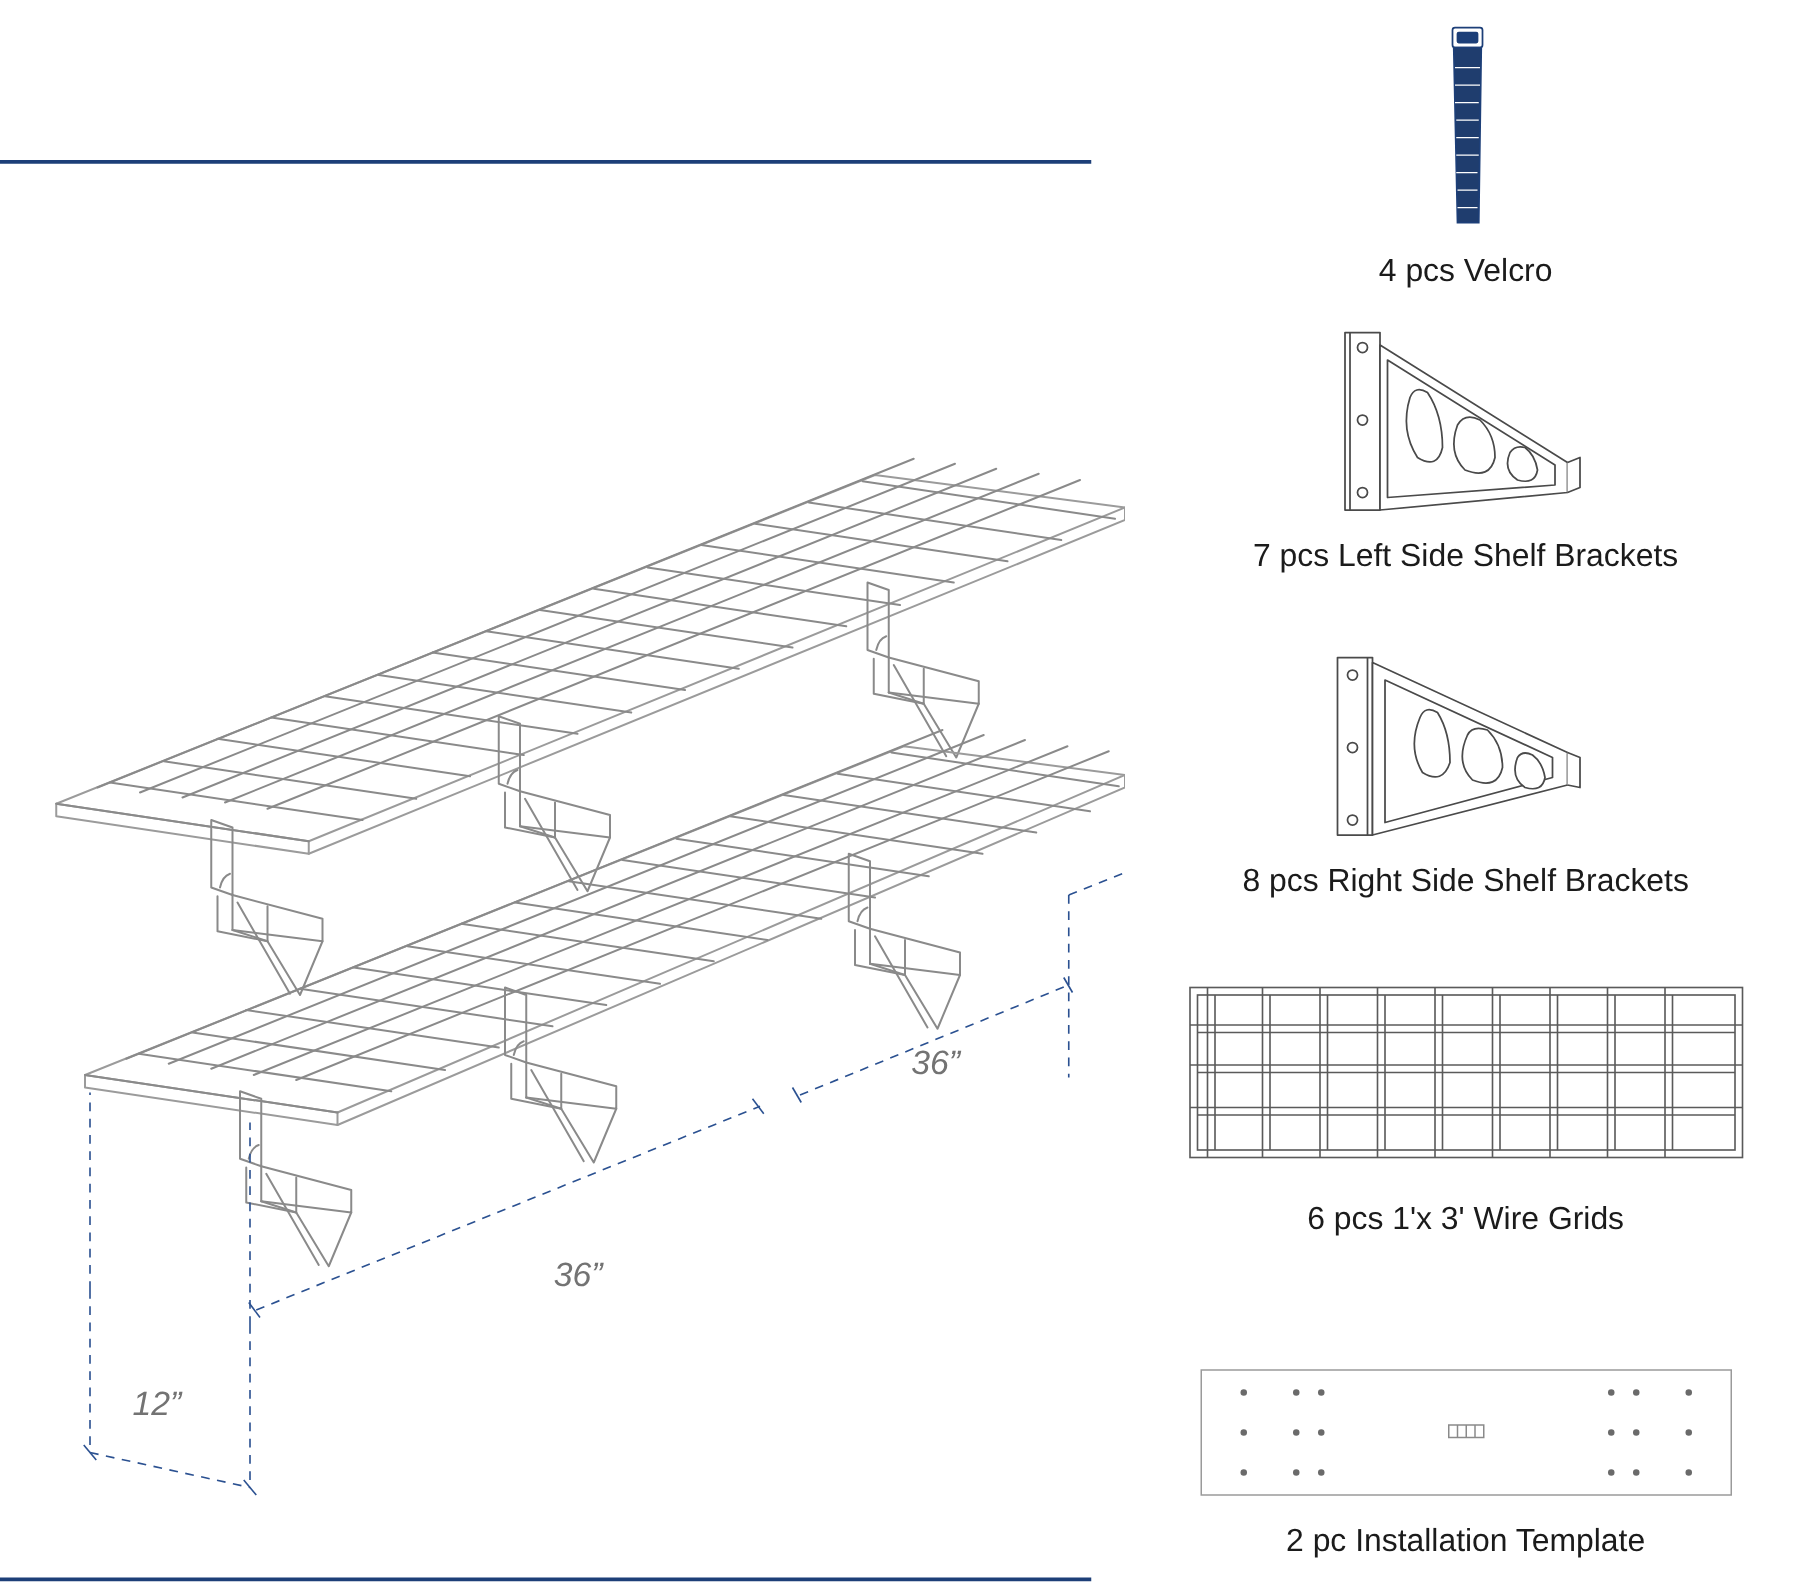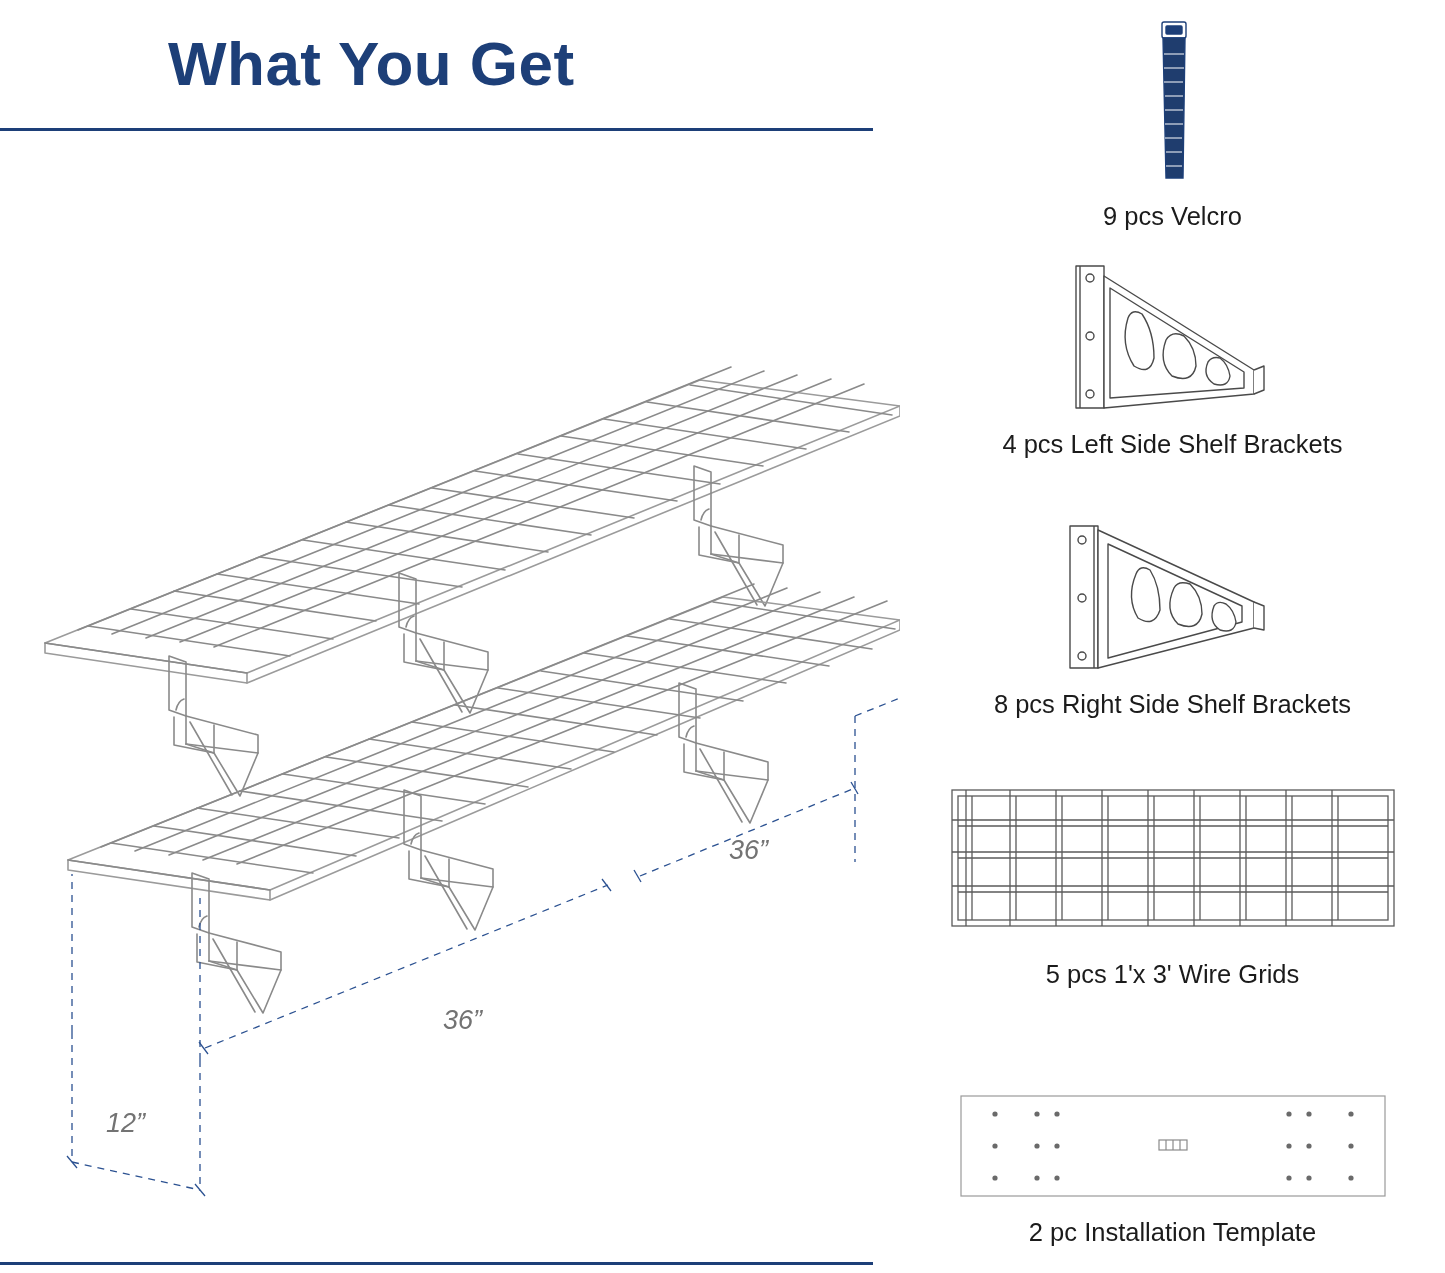--- a/index.html
+++ b/index.html
@@ -109,21 +109,20 @@
   .part-left-br  { top: 258px; }
   .part-right-br { top: 518px; }
   .part-grid     { top: 778px; }
   .part-template { top: 1088px; }
 </style>
 </head>
 <body>
 
 <div class="page">
 
-  <div class="title">What You Get</div>
   <div class="title-rule"></div>
   <div class="footer-rule"></div>
 
   <div class="left-panel">
 
 
     <svg class="left-svg" width="900" height="1090" viewBox="0 0 900 1090">
       <g fill="none" stroke="#8a8a8a" stroke-width="1.6" stroke-linejoin="round" stroke-linecap="round">
 
         <path d="M45 493 L700 230 L900 256 L247 523 Z" stroke="#9b9b9b"></path>
@@ -282,21 +281,21 @@
                 <path d="M52 86 L70 86"></path>
               <path d="M52 100 L70 100"></path>
                 <path d="M52 114 L70 114"></path>
               <path d="M52 128 L69 128"></path>
                 <path d="M53 142 L69 142"></path>
               <path d="M53 156 L69 156"></path>
             </g>
           </g>
         </svg>
       </div>
-      <div class="part-label">9 pcs Velcro</div>
+      <div class="part-label">4 pcs Velcro</div>
     </div>
 
     <div class="part part-left-br">
       <div class="part-art">
         <svg width="230" height="160" viewBox="0 0 230 160">
           <g stroke="#4a4a4a" stroke-width="1.4" fill="#ffffff" stroke-linejoin="round">
 
             <path d="M18 8 L46 8 L46 150 L18 150 Z"></path>
             <path d="M22 8 L22 150"></path>
             <circle cx="32" cy="20" r="4"></circle>
@@ -307,21 +306,21 @@
             <path d="M52 30 L186 114 L186 130 L52 140 Z"></path>
 
             <path d="M70 60 Q62 86 76 108 Q92 118 96 100 Q96 74 84 56 Q74 50 70 60 Z"></path>
             <path d="M108 82 Q100 104 114 118 Q134 126 138 108 Q138 90 126 78 Q114 72 108 82 Z"></path>
             <path d="M150 104 Q144 118 156 126 Q170 130 172 118 Q170 106 162 100 Q154 98 150 104 Z"></path>
 
             <path d="M196 112 L206 108 L206 132 L196 136"></path>
           </g>
         </svg>
       </div>
-      <div class="part-label">4 pcs Left Side Shelf Brackets</div>
+      <div class="part-label">7 pcs Left Side Shelf Brackets</div>
     </div>
 
     <div class="part part-right-br">
       <div class="part-art">
         <svg width="230" height="160" viewBox="0 0 230 160">
           <g stroke="#4a4a4a" stroke-width="1.4" fill="#ffffff" stroke-linejoin="round">
             <path d="M12 8 L40 8 L40 150 L12 150 Z"></path>
             <path d="M36 8 L36 150"></path>
             <circle cx="24" cy="22" r="4"></circle>
             <circle cx="24" cy="80" r="4"></circle>
@@ -368,21 +367,21 @@
               <path d="M262 18 L262 142"></path>
             <path d="M302 12 L302 148"></path>
               <path d="M308 18 L308 142"></path>
             <path d="M348 12 L348 148"></path>
               <path d="M354 18 L354 142"></path>
             <path d="M394 12 L394 148"></path>
               <path d="M400 18 L400 142"></path>
           </g>
         </svg>
       </div>
-      <div class="part-label">5 pcs 1'x 3' Wire Grids</div>
+      <div class="part-label">6 pcs 1'x 3' Wire Grids</div>
     </div>
 
     <div class="part part-template">
       <div class="part-art">
         <svg width="440" height="118" viewBox="0 0 440 118">
           <g stroke="#9a9a9a" stroke-width="1.2" fill="#ffffff">
             <rect x="8" y="8" width="424" height="100"></rect>
             <g fill="#6a6a6a" stroke="none">
               <circle cx="42" cy="26" r="2.6"></circle>
                 <circle cx="84" cy="26" r="2.6"></circle>

